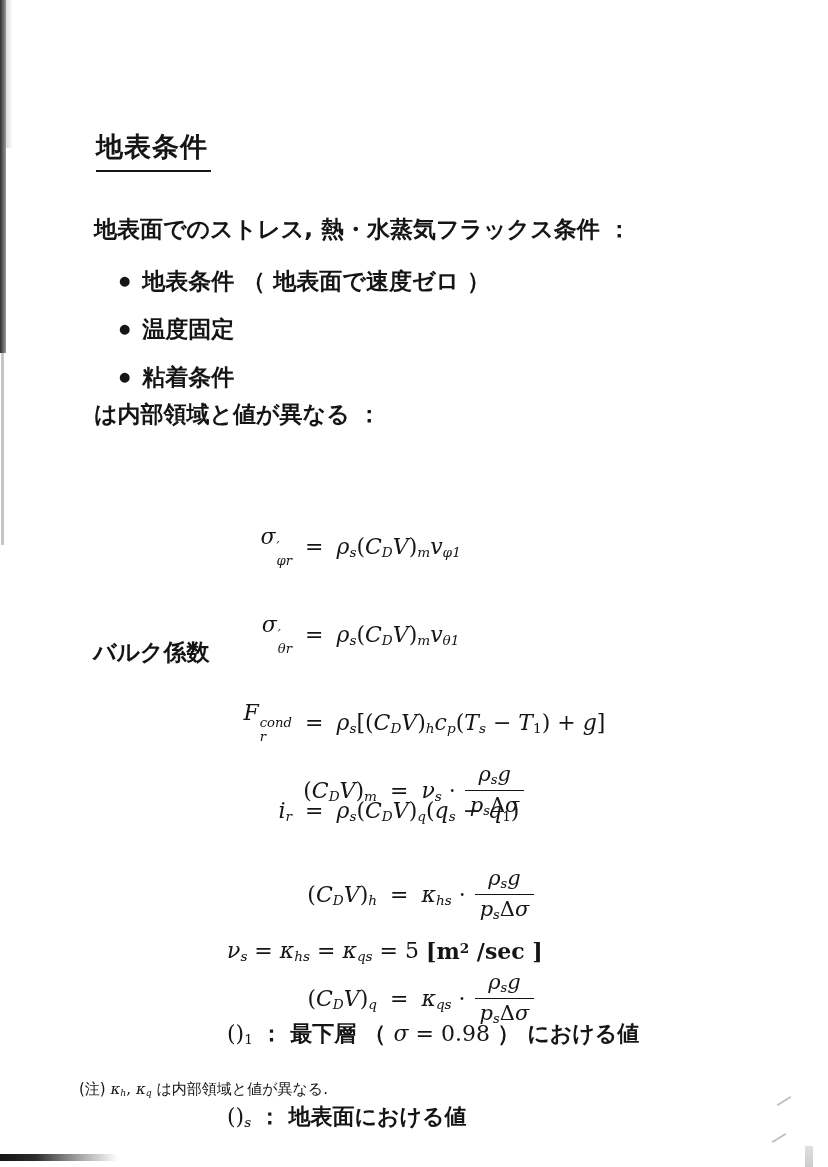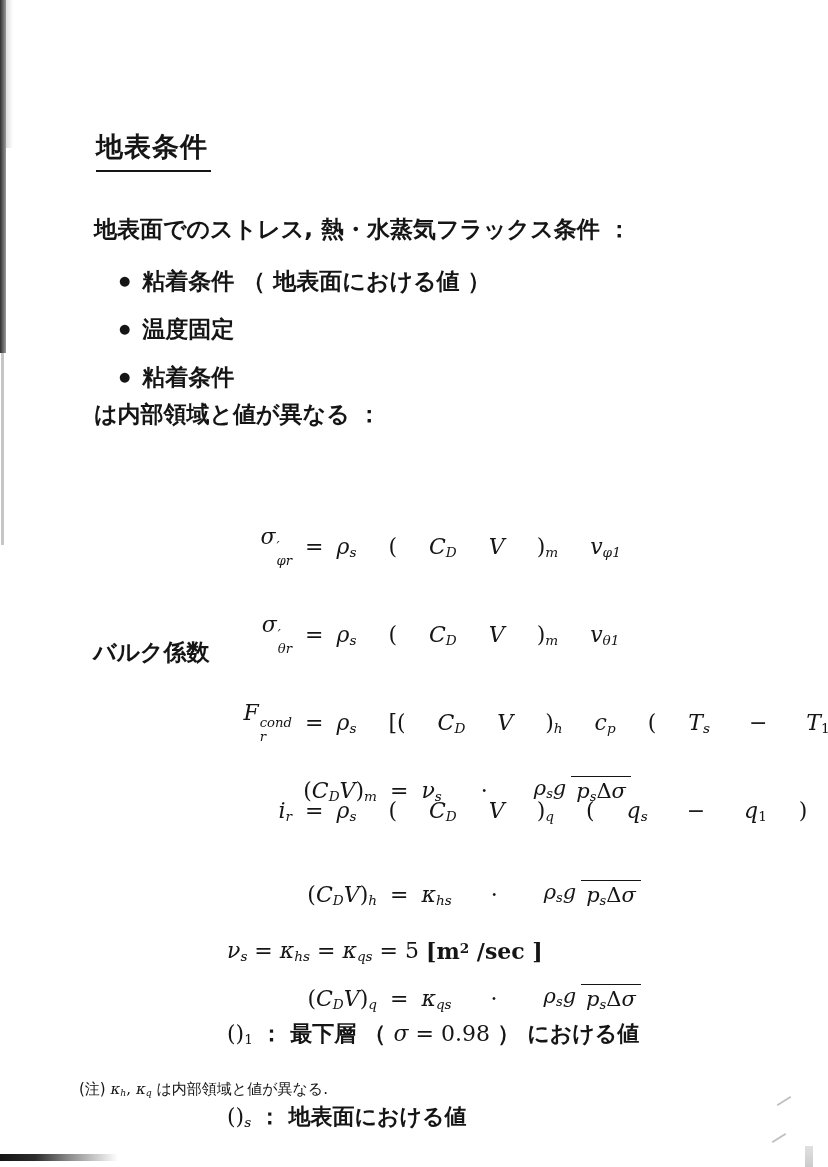--- a/index.html
+++ b/index.html
@@ -55,23 +55,23 @@
 
   .eq-block { position:absolute; font-size:22px; }
   .eq1 { left:240px; top:477px; }
   .eq2 { left:285px; top:713px; }
   .eq-row { display:flex; align-items:center; }
   .eq1 .eq-row { height:38px; }
   .eq2 .eq-row { height:54px; }
   .eq1 .lhs { width:52px; display:flex; justify-content:flex-end; }
   .eq2 .lhs { width:92px; display:flex; justify-content:flex-end; }
   .rel { padding:0 13px; font-family:"DejaVu Serif", serif; }
-  .rhs { display:flex; align-items:center;gap:32px; }
+  .rhs { display:flex; align-items:center; }
 
-  .frac { display:inline-flex; flex-direction:row; align-items:center;
+  .frac { display:inline-flex; flex-direction:column; align-items:center;
     vertical-align:middle; margin:0 2px; font-size:21px; }
   .frac .num { display:block; text-align:center; padding:0 5px 3px; line-height:1.1; }
   .frac .den { display:block; text-align:center; border-top:1.7px solid #151515;
     padding:3px 5px 0; line-height:1.1; }
 
   .params { position:absolute; left:227px; top:884px; font-size:22px; }
   .param-line { height:33px; display:flex; align-items:center; }
 
   .footnote { position:absolute; left:79px; top:1080px; font-size:15px; }
 </style>
@@ -88,21 +88,21 @@
   <div class="art-tick t2"></div>
   <div class="art-smear"></div>
 
   <div class="jp title">地表条件</div>
 
   <div class="jp intro">地表面でのストレス, 熱・水蒸気フラックス条件 ：</div>
 
   <ul class="bullets">
     <li class="jp">
       <span class="dot">●</span>
-      <span>粘着条件 （ 地表面における値 ）</span>
+      <span>地表条件 （ 地表面で速度ゼロ ）</span>
     </li>
     <li class="jp">
       <span class="dot">●</span>
       <span>温度固定</span>
     </li>
     <li class="jp">
       <span class="dot">●</span>
       <span>粘着条件</span>
     </li>
   </ul>

